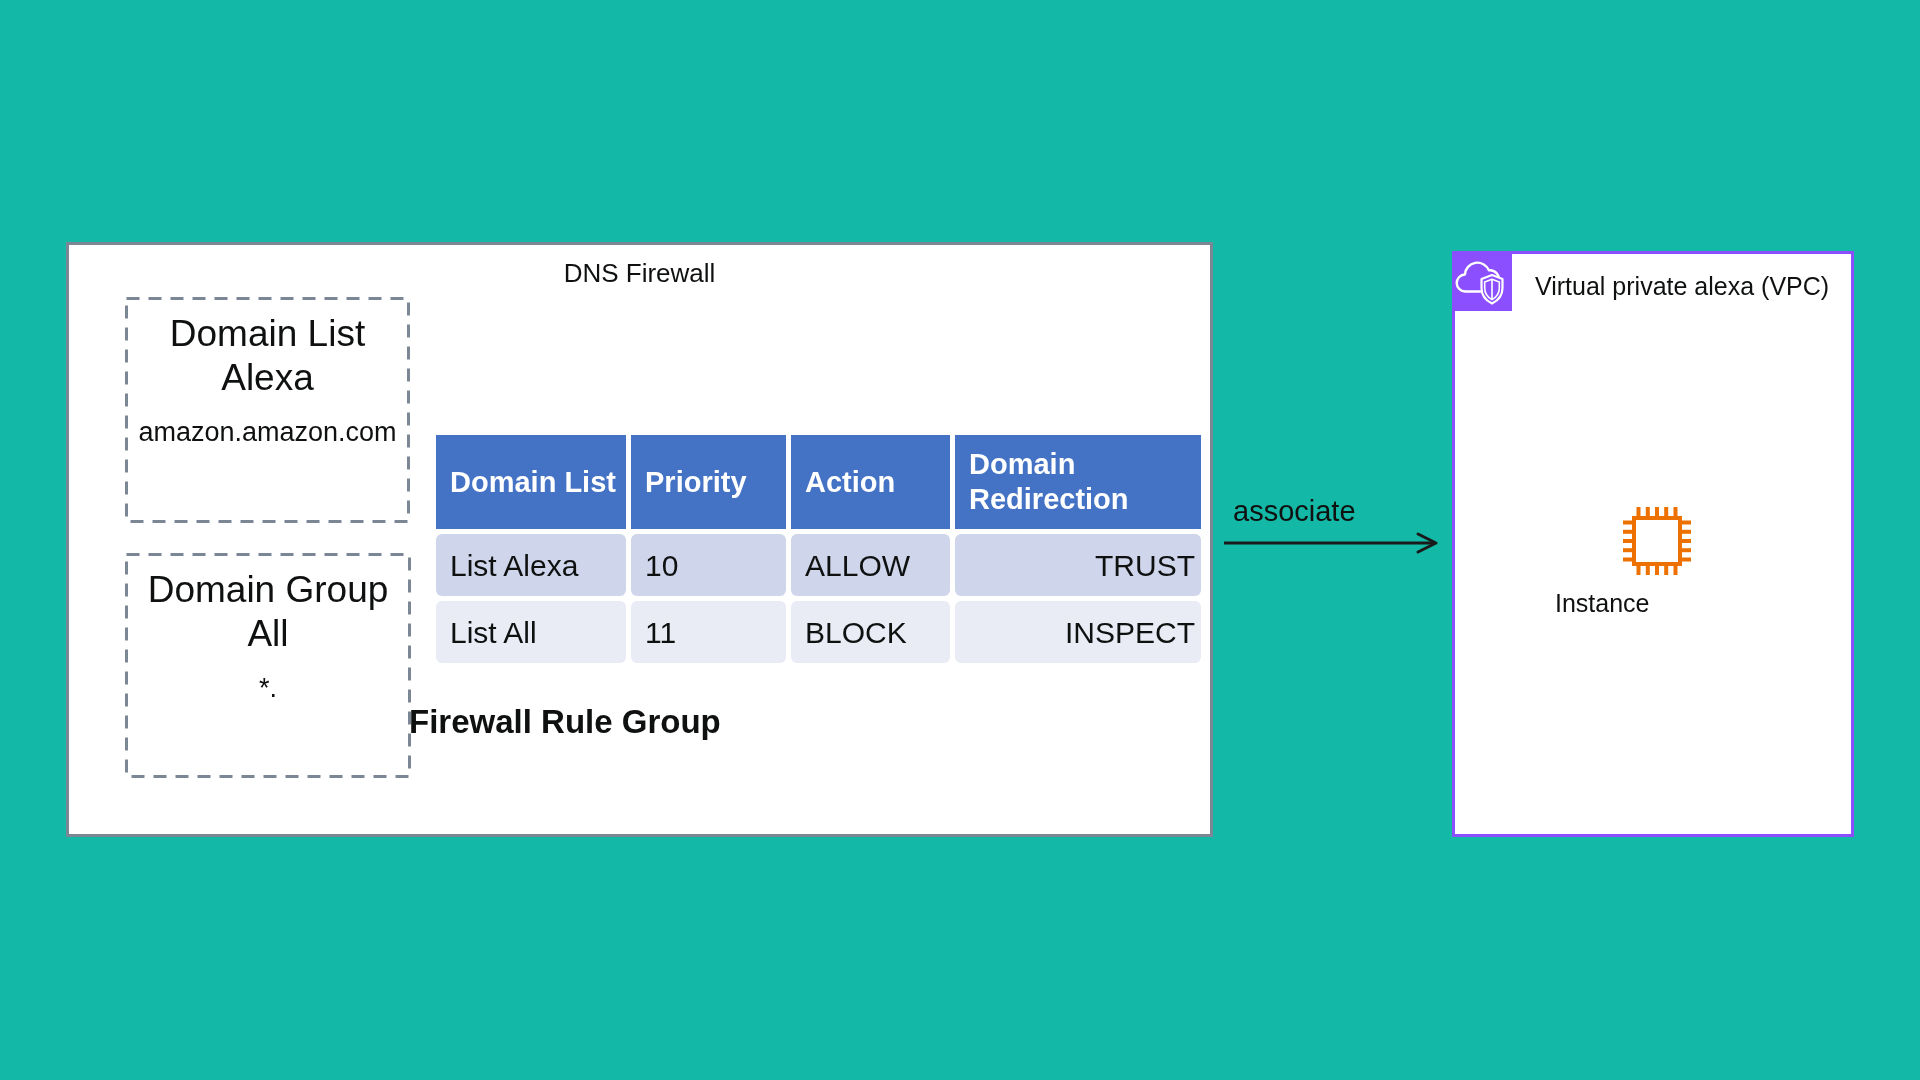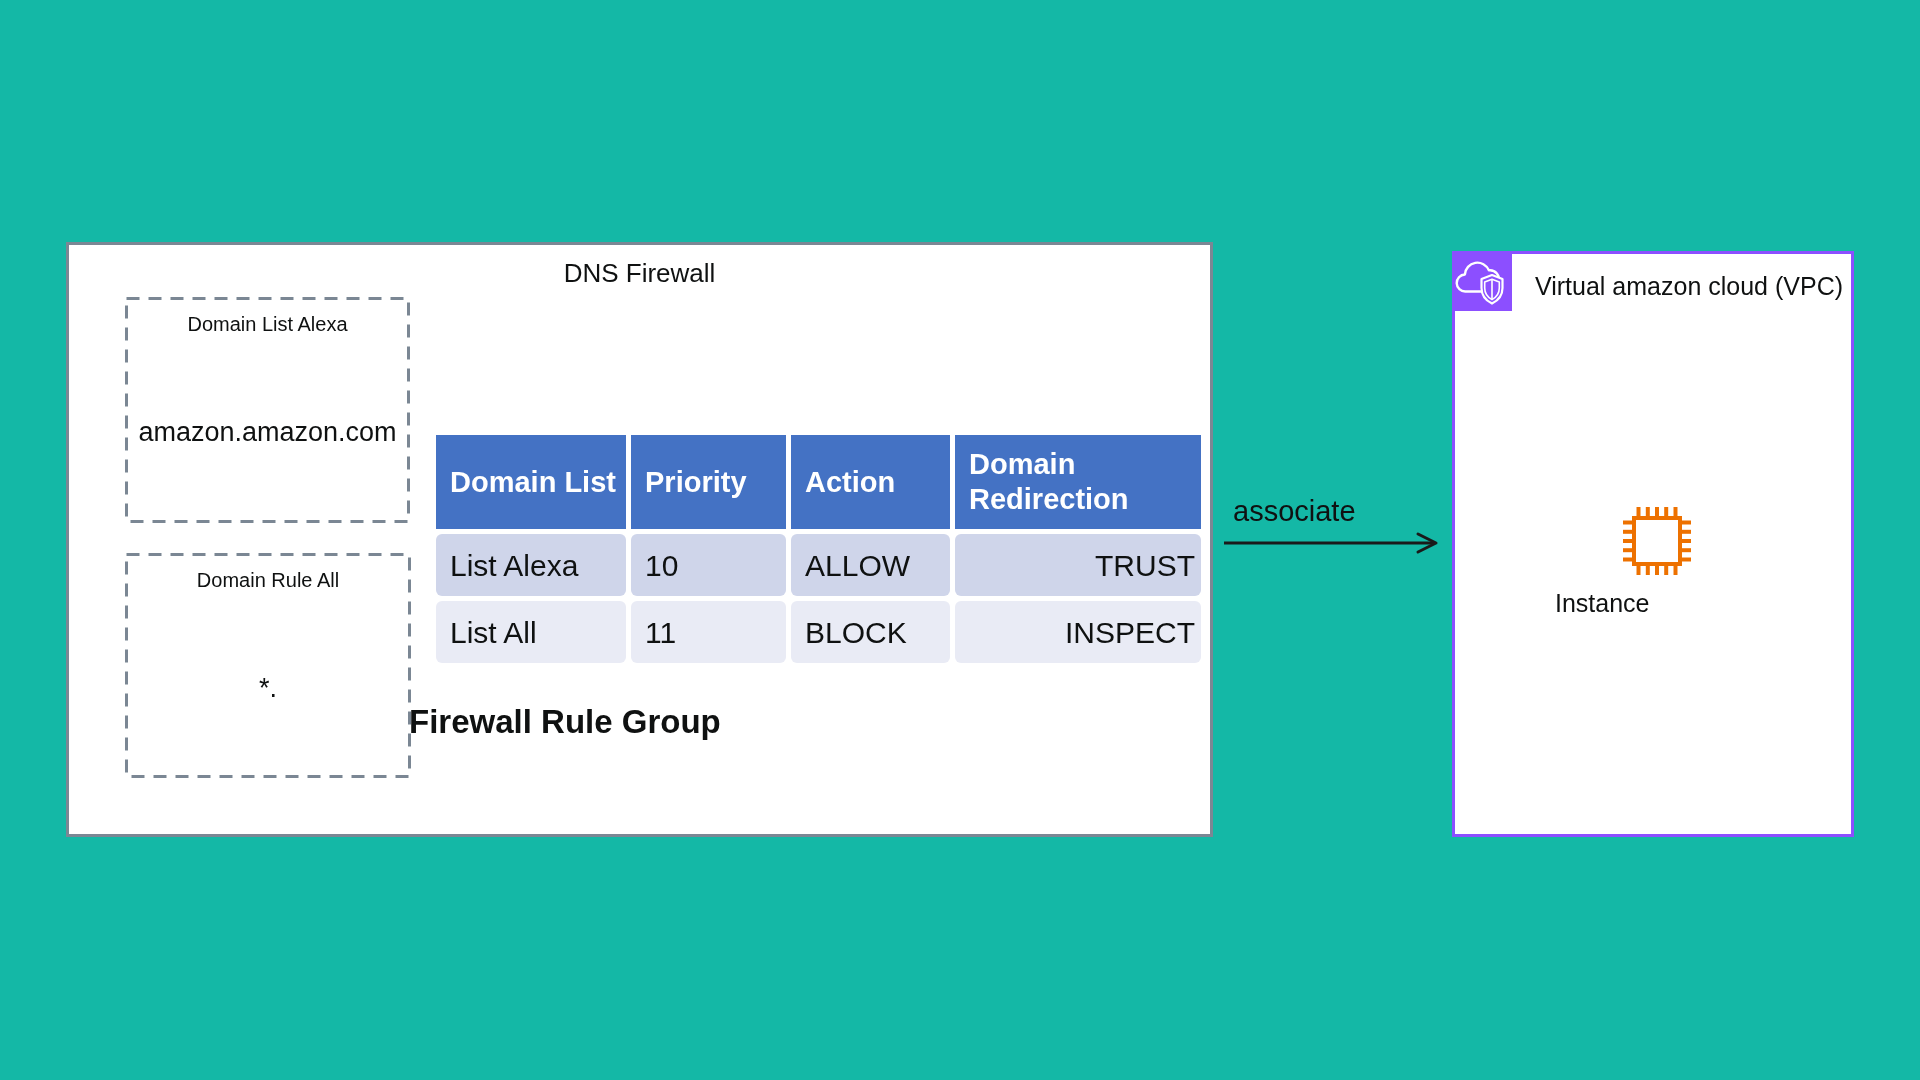--- a/index.html
+++ b/index.html
@@ -19,21 +19,21 @@
     font-size:26px; line-height:1.2; color:#0f1111;
   }
 
   
   .dlist { position:absolute; left:56px; }
   .dlist-1 { top:52px;  width:285px; height:226px; }
   .dlist-2 { top:308px; width:286px; height:225px; }
   .dlist svg.dash-rect { position:absolute; left:0; top:0; }
   .dlist-title {
     position:absolute; top:15px; left:0; width:100%; text-align:center;
-    font-size:20px; line-height:1.2;
+    font-size:37px; line-height:1.2;
   }
   .dlist-value {
     position:absolute; top:119px; left:0; width:100%; text-align:center;
     font-size:27px; line-height:1.2;
   }
 
   
   .rule-table-wrap { position:absolute; left:367px; top:190px; width:780px; }
   table.rule-table {
     border-collapse:separate; border-spacing:5px; margin:-5px;
@@ -97,21 +97,21 @@
         <rect x="1.5" y="1.5" width="282" height="223" fill="none" stroke="#7B8794" stroke-width="3" stroke-dasharray="13 9"></rect>
       </svg>
       <div class="dlist-title">Domain List Alexa</div>
       <div class="dlist-value">amazon.amazon.com</div>
     </div>
 
     <div class="dlist dlist-2">
       <svg class="dash-rect" width="286" height="225">
         <rect x="1.5" y="1.5" width="283" height="222" fill="none" stroke="#7B8794" stroke-width="3" stroke-dasharray="13 9"></rect>
       </svg>
-      <div class="dlist-title">Domain Rule All</div>
+      <div class="dlist-title">Domain Group All</div>
       <div class="dlist-value">*.</div>
     </div>
 
     <div class="rule-table-wrap">
       <table class="rule-table">
         <colgroup>
           <col style="width:190px">
             <col style="width:155px">
           <col style="width:159px">
             <col style="width:246px">
@@ -150,21 +150,21 @@
 
   <div class="vpc-box">
     <div class="vpc-badge">
       <svg width="60" height="60" viewBox="0 0 60 60">
         <path d="M34 40.5 H13.5 a8.5 8.5 0 0 1 -0.6-17 A12.5 12.5 0 0 1 36.9 19.3 A9 9 0 0 1 46.5 31 a8.2 8.2 0 0 1 -1.6 4.6" fill="none" stroke="#ffffff" stroke-width="2.4" stroke-linecap="round" stroke-linejoin="round"></path>
         <path d="M40 24 L50.5 28 V37 C50.5 44.5 46 49.6 40 52.6 C34 49.6 29.5 44.5 29.5 37 V28 Z" fill="#8C4FFF" stroke="#ffffff" stroke-width="2.2" stroke-linejoin="round"></path>
         <path d="M40 28.2 L47.3 31 V37 C47.3 42.5 44.2 46.3 40 48.6 C35.8 46.3 32.7 42.5 32.7 37 V31 Z" fill="none" stroke="#ffffff" stroke-width="1.6" stroke-linejoin="round"></path>
         <line x1="40" y1="28.2" x2="40" y2="48.6" stroke="#ffffff" stroke-width="1.6"></line>
       </svg>
     </div>
-    <div class="vpc-title">Virtual amazon cloud (VPC)</div>
+    <div class="vpc-title">Virtual private alexa (VPC)</div>
 
     <svg class="instance-icon" width="72" height="72" viewBox="0 0 72 72">
       <rect x="13" y="13" width="46" height="46" fill="none" stroke="#ED7100" stroke-width="4"></rect>
       <g stroke="#ED7100" stroke-width="4">
         <line x1="17.5" y1="2" x2="17.5" y2="11"></line>
           <line x1="26.8" y1="2" x2="26.8" y2="11"></line>
         <line x1="36" y1="2" x2="36" y2="11"></line>
           <line x1="45.2" y1="2" x2="45.2" y2="11"></line>
         <line x1="54.5" y1="2" x2="54.5" y2="11"></line>
         <line x1="17.5" y1="61" x2="17.5" y2="70"></line>

